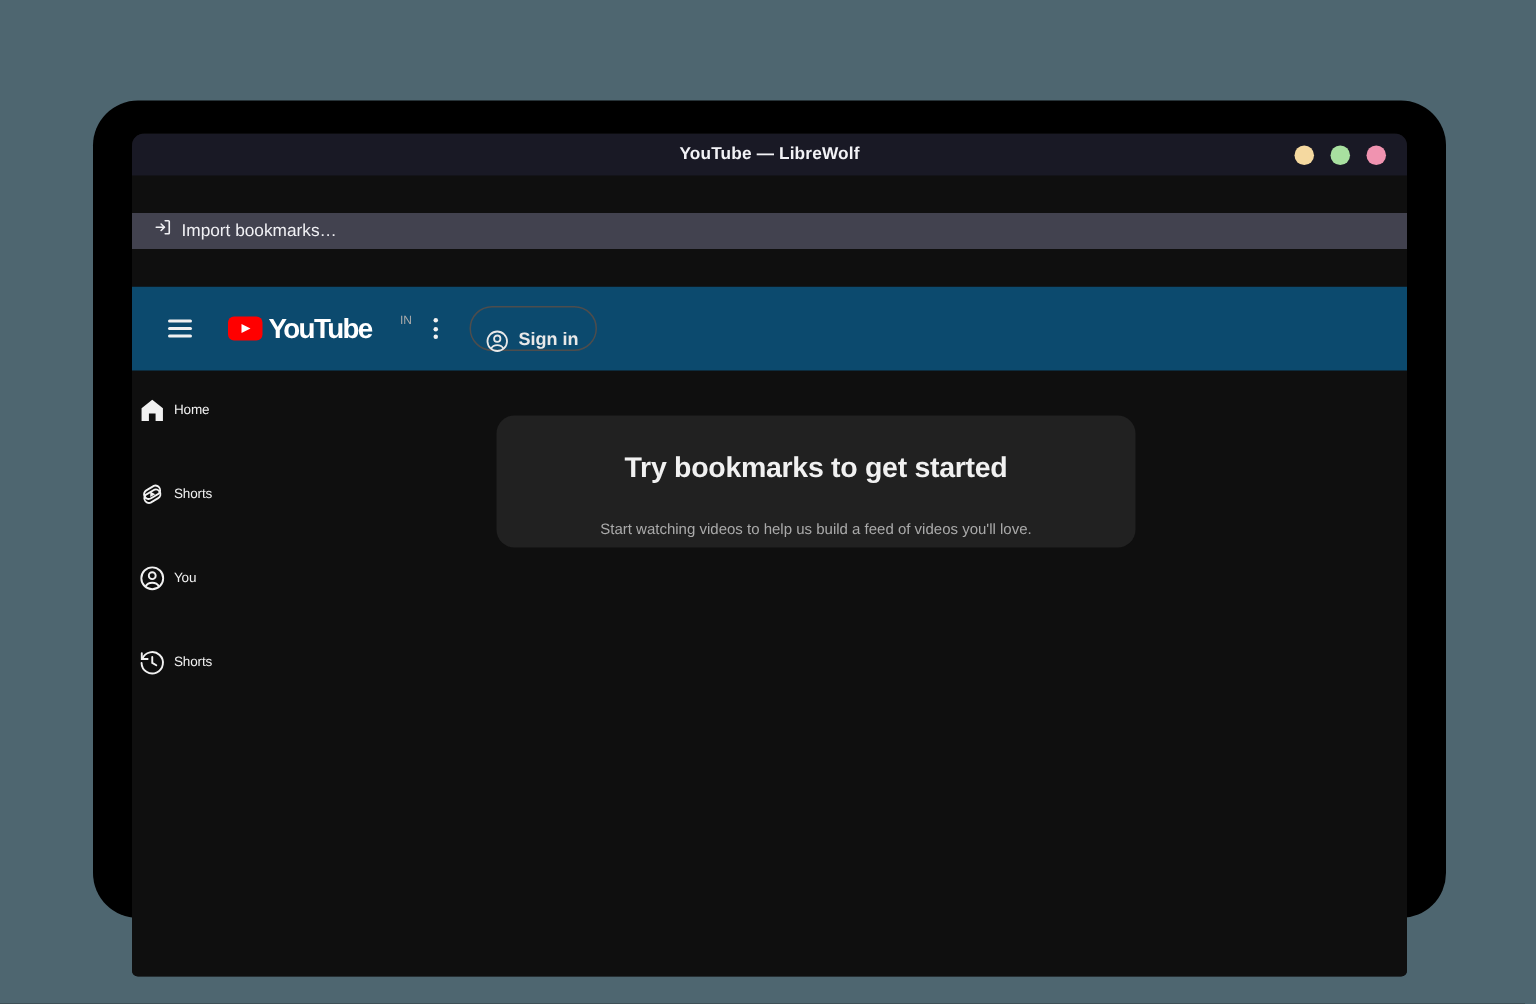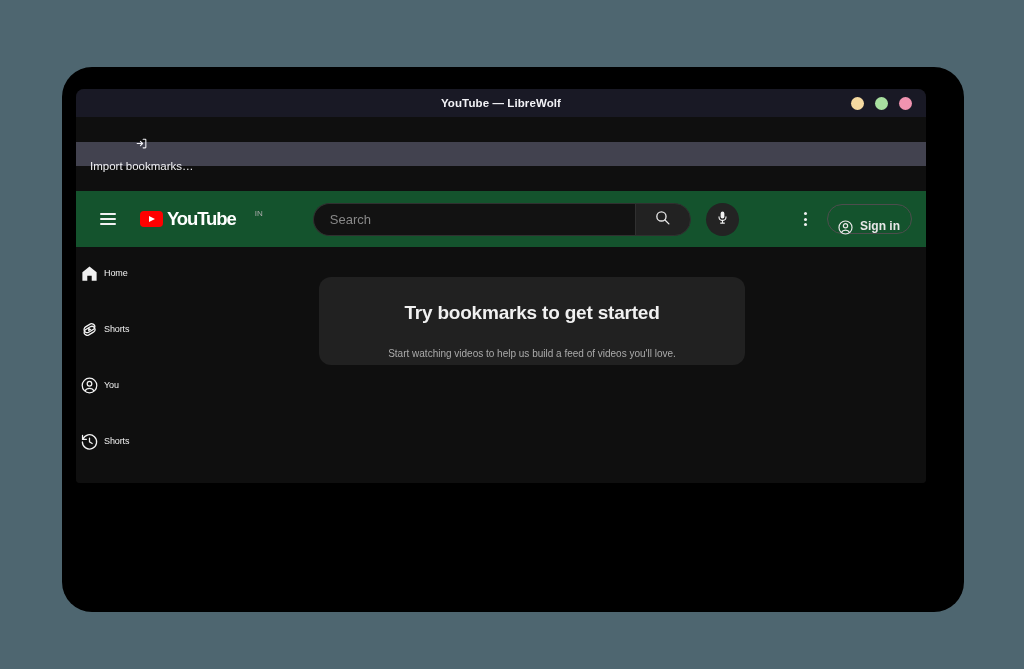--- a/index.html
+++ b/index.html
@@ -15,22 +15,22 @@
     position: absolute;
     left: 62px; top: 67px;
     width: 902px; height: 545px;
     background: #000000;
     border-radius: 30px;
   }
 
   
   .window {
     position: absolute;
-    left: 76px; top: 89px;
-    width: 850px; height: 394px;
+    left: 88px; top: 89px;
+    width: 850px; height: 562px;
     background: #0f0f0f;
     border-radius: 8px 8px 4px 4px;
     overflow: hidden;
     display: flex;
     flex-direction: column;
     gap: 25px;
   }
 
   
   .titlebar {
@@ -59,39 +59,39 @@
   .bookmarksbar {
     height: 24px;
     flex: 0 0 24px;
     background: #42424f;
     display: flex;
     align-items: center;
     padding-left: 8px;
   }
   .bm-item {
     display: flex; align-items: center; gap: 6px;
-    padding: 2px 6px; border-radius: 4px; flex-direction: column;
+    padding: 2px 6px; border-radius: 4px;
   }
   .bm-label { font-size: 11.5px; color: #f0f0f4; white-space: nowrap; }
 
   
   .ytpage {
     flex: 1 1 auto;
     background: #0f0f0f;
     position: relative;
     overflow: hidden;
   }
 
   
   .masthead {
     height: 56px;
     display: flex;
     align-items: center;
     padding: 0 14px;
-    background: #14532d;
+    background: #0c4a6e;
   }
   .guide-btn {
     width: 36px; height: 36px;
     display: flex; align-items: center; justify-content: center;
     border-radius: 50%;
     flex: 0 0 auto;
   }
   .hamburger { width: 16px; display: flex; flex-direction: column; gap: 3px; }
   .hamburger span { display: block; height: 2px; background: #f1f1f1; border-radius: 1px; }
 
@@ -287,43 +287,20 @@
       <div class="yt-logo">
         <div class="logo-inner">
           <span class="play-badge">
               <span class="tri"></span>
             </span>
           <span class="logo-word">YouTube</span>
         </div>
         <span class="logo-cc">IN</span>
       </div>
 
-      <div class="search-zone">
-        <div class="search-combo">
-          <div class="search-field">
-            <span class="search-placeholder">Search</span>
-          </div>
-          <div class="search-btn">
-            <span>
-              <svg width="17" height="17" viewBox="0 0 24 24" fill="none" stroke="#e8e8e8" stroke-width="1.9" stroke-linecap="round">
-                <circle cx="10.5" cy="10.5" r="6.5"></circle>
-                  <path d="M15.5 15.5L21 21"></path>
-              </svg>
-            </span>
-          </div>
-        </div>
-        <div class="mic-btn">
-          <span>
-            <svg width="15" height="15" viewBox="0 0 24 24" fill="#f1f1f1">
-              <rect x="9" y="2.5" width="6" height="11" rx="3"></rect>
-              <path d="M5.5 11a.9.9 0 0 1 1.8 0 4.7 4.7 0 0 0 9.4 0 .9.9 0 0 1 1.8 0 6.5 6.5 0 0 1-5.6 6.4V20h2.1a.9.9 0 0 1 0 1.8H9a.9.9 0 0 1 0-1.8h2.1v-2.6A6.5 6.5 0 0 1 5.5 11z"></path>
-            </svg>
-          </span>
-        </div>
-      </div>
 
       <div class="mast-right">
         <div class="kebab-btn">
           <i></i>
             <i></i>
             <i></i>
         </div>
         <div class="signin-btn">
           <span>
             <svg width="17" height="17" viewBox="0 0 24 24" fill="none" stroke="#e8e8e8" stroke-width="1.7">

